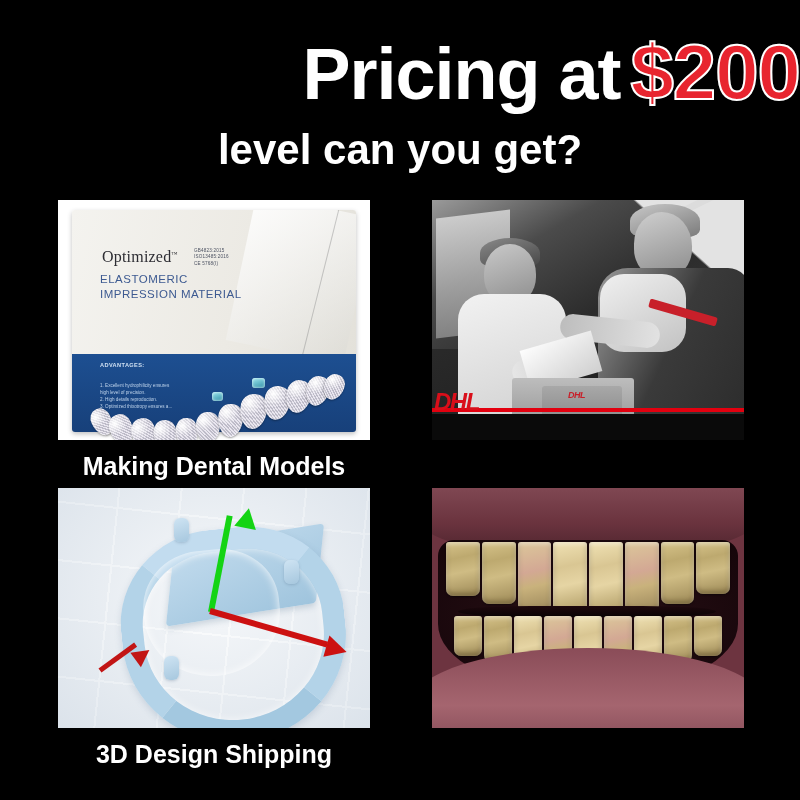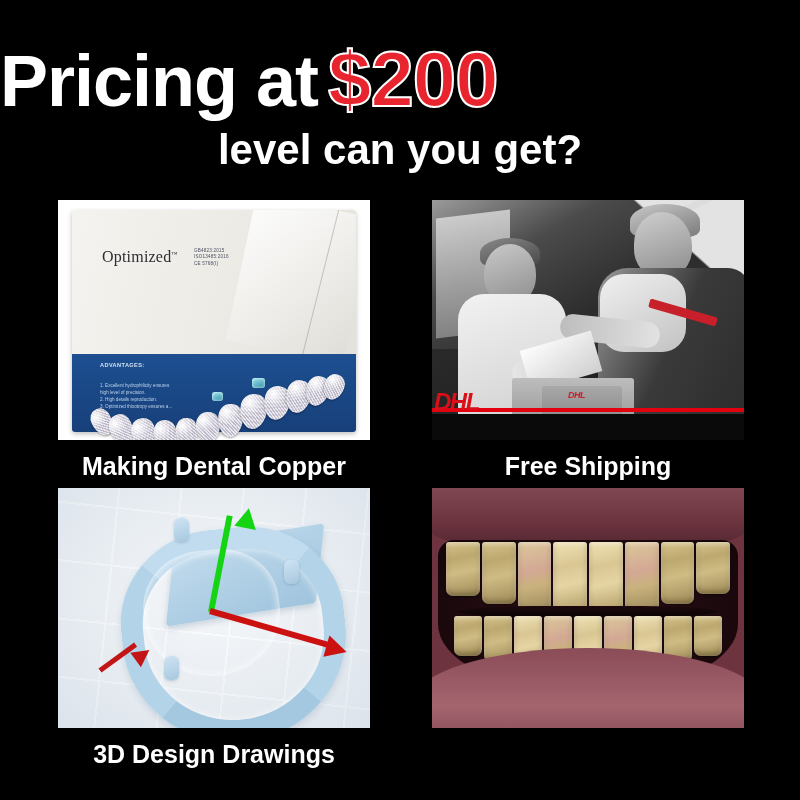--- a/index.html
+++ b/index.html
@@ -2,21 +2,21 @@
 <html><head>
 <meta charset="utf-8">
 <style>
   html,body{margin:0;padding:0;background:#000;}
   body{width:800px;height:800px;overflow:hidden;
        font-family:"Liberation Sans","DejaVu Sans",sans-serif;}
   .page{position:relative;width:800px;height:800px;background:#000;}
 
   
   .header{position:absolute;left:0;top:0;width:800px;height:190px;}
-  .title{position:absolute;left:0;top:40px;width:800px;text-align:left;
+  .title{position:absolute;left:0;top:33px;width:800px;text-align:right;
          font-size:72px;font-weight:bold;line-height:78px;letter-spacing:-1px;
          color:#ffffff;white-space:nowrap;}
   .title .price{color:#e8252f;
         -webkit-text-stroke:2px #ffffff;
         text-shadow:0 0 1px #fff;
         font-size:78px;margin-left:10px;}
   .subtitle{position:absolute;left:0;top:126px;width:800px;text-align:center;
          font-size:42px;font-weight:bold;color:#ffffff;line-height:48px;}
 
   
@@ -194,20 +194,24 @@
     <div class="cell c1">
       <div class="thumb">
         <div class="ph1">
           <div class="box">
             <div class="box-fold"></div>
             <div class="box-seam"></div>
             <div class="brand"><span>Optimized</span><sup>™</sup></div>
             <div class="certs" style="white-space:pre-line;">GB4823:2015
 ISO13485:2016
 CE 5768(I)</div>
+            <div class="prod">
+              <div>ELASTOMERIC</div>
+              <div>IMPRESSION MATERIAL</div>
+            </div>
             <div class="box-blue"></div>
             <div class="adv-h">ADVANTAGES:</div>
             <div class="adv-l" style="white-space:pre-line;">1. Excellent hydrophilicity ensures
     high level of precision.
 2. High details reproduction.
 3. Optimized thixotropy ensures a...</div>
           </div>
           <div class="arch">
             <div class="tooth" style="left:0px;  top:40px; width:20px;height:28px;transform:rotate(-26deg);"></div>
             <div class="tooth" style="left:18px; top:46px; width:23px;height:31px;transform:rotate(-20deg);"></div>
@@ -219,21 +223,21 @@
             <div class="tooth" style="left:148px;top:26px; width:27px;height:35px;transform:rotate(7deg);"></div>
             <div class="tooth" style="left:172px;top:18px; width:26px;height:34px;transform:rotate(10deg);"></div>
             <div class="tooth" style="left:194px;top:12px; width:25px;height:33px;transform:rotate(13deg);"></div>
             <div class="tooth" style="left:214px;top:8px;  width:23px;height:30px;transform:rotate(16deg);"></div>
             <div class="tooth" style="left:232px;top:6px;  width:20px;height:26px;transform:rotate(20deg);"></div>
             <div class="gem" style="left:120px;top:24px;"></div>
             <div class="gem" style="left:160px;top:10px;width:13px;height:10px;"></div>
           </div>
         </div>
       </div>
-      <div class="caption">Making Dental Copper</div>
+      <div class="caption">Making Dental Models</div>
     </div>
 
     <div class="cell c2">
       <div class="thumb">
         <div class="ph2">
           <div class="bg-wall"></div>
           <div class="bg-win"></div>
           <div class="bg-stair"></div>
           <div class="bg-rail"></div>
 
@@ -256,21 +260,20 @@
           <div class="paper"></div>
           <div class="crate"></div>
           <div class="crate2"></div>
           <div class="crate-dhl">DHL</div>
 
           <div class="ph2-bottom"></div>
           <div class="dhl-bar"></div>
           <div class="dhl-logo">DHL</div>
         </div>
       </div>
-      <div class="caption">Free Shipping</div>
     </div>
 
     <div class="cell c3">
       <div class="thumb">
         <div class="ph3">
           <div class="cadgrid"></div>
           <div class="cad-shade"></div>
           <div class="slab"></div>
           <div class="arch3"></div>
           <div class="arch3-in"></div>
@@ -278,21 +281,21 @@
           <div class="peg" style="left:226px;top:72px;"></div>
           <div class="peg" style="left:106px;top:168px;"></div>
           <div class="arrow-g"></div>
           <div class="arrow-g-head"></div>
           <div class="arrow-r"></div>
           <div class="arrow-r-head"></div>
           <div class="arrow-r2"></div>
           <div class="arrow-r2-head"></div>
         </div>
       </div>
-      <div class="caption">3D Design Drawings</div>
+      <div class="caption">3D Design Shipping</div>
     </div>
 
     <div class="cell c4">
       <div class="thumb">
         <div class="ph4">
           <div class="lip-up"></div>
           <div class="mouth-dark"></div>
           <div class="teeth-u">
             <div class="gt" style="height:54px;"></div>
             <div class="gt" style="height:62px;"></div>

